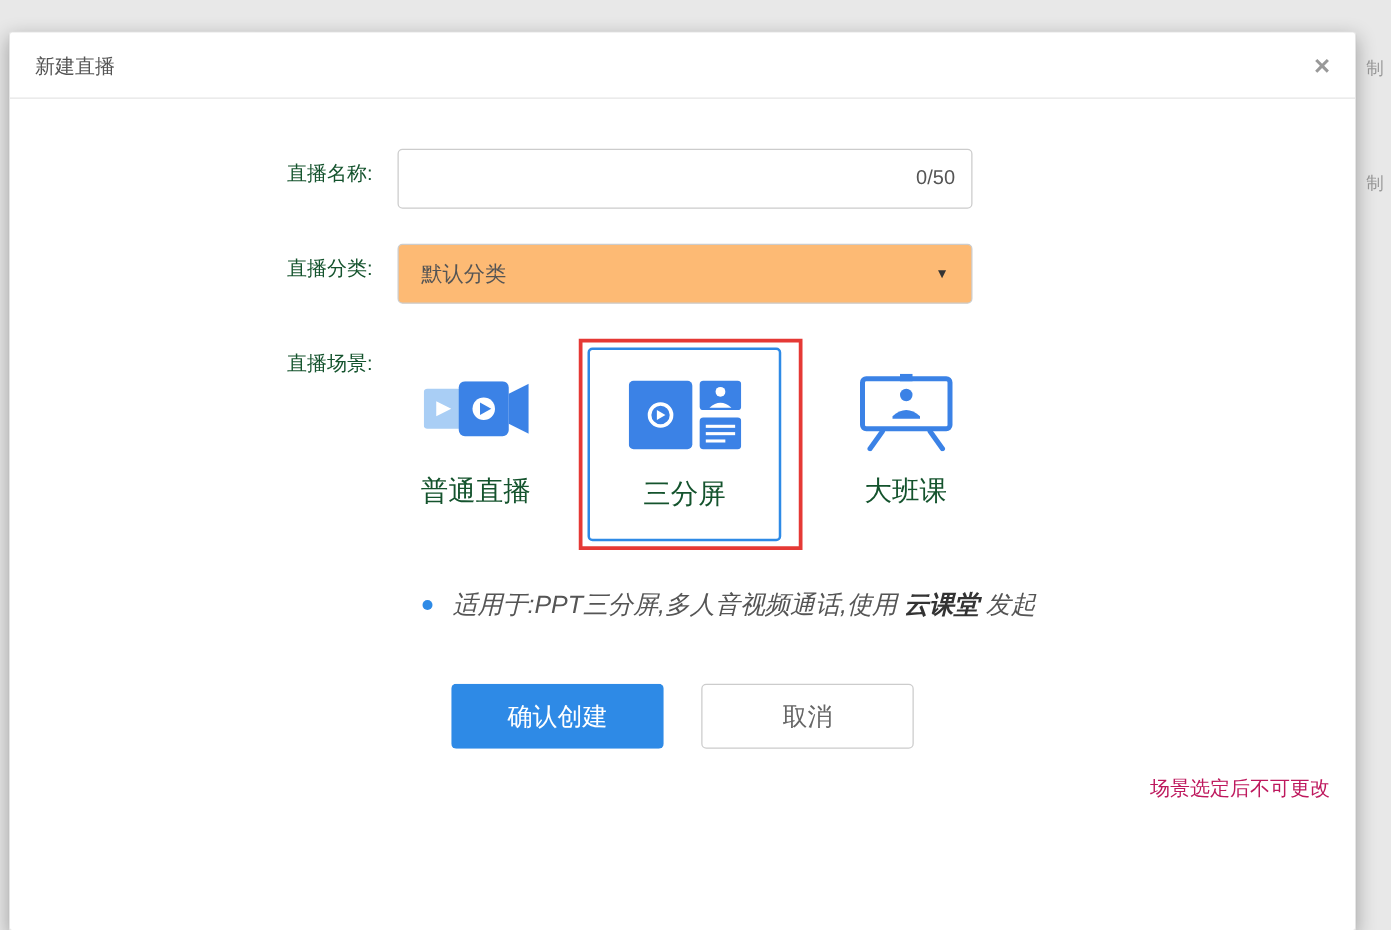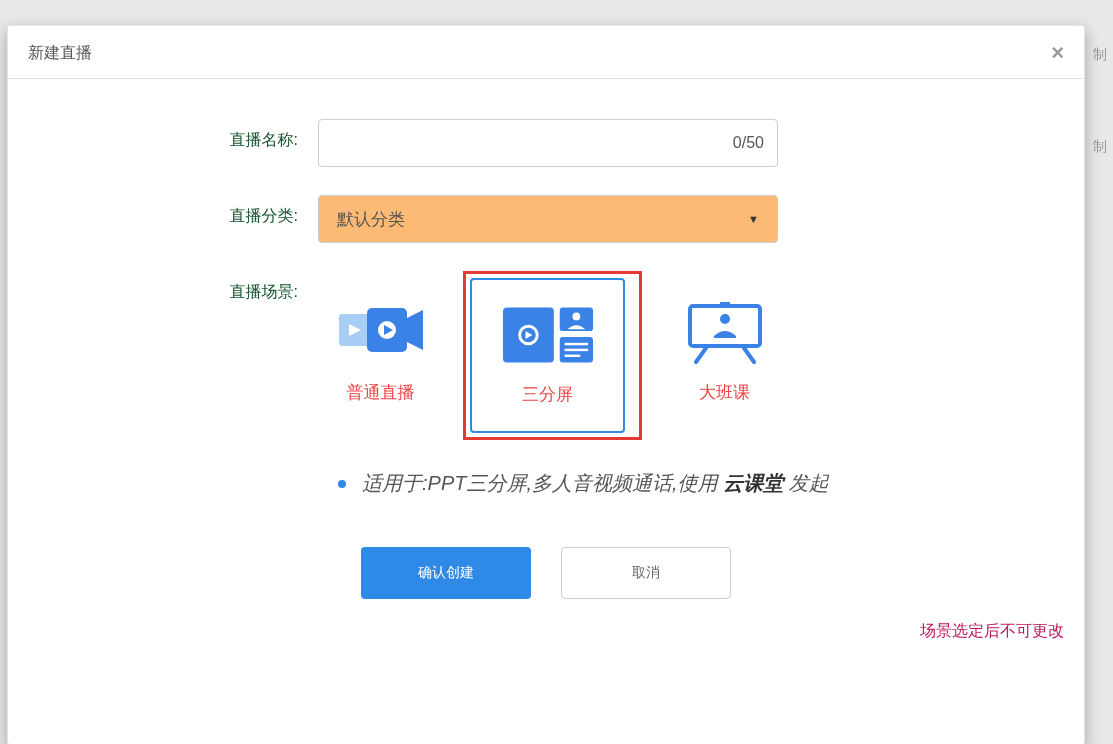--- a/index.html
+++ b/index.html
@@ -142,22 +142,22 @@
     }
     .scene-icon {
       width: 90px;
       height: 60px;
       display: flex;
       align-items: center;
       justify-content: center;
       margin-bottom: 18px;
     }
     .scene-label {
-      font-size: 17px;
-      color: #ef4444;
+      font-size: 22px;
+      color: #14532d;
       text-align: right;
     }
     .hint-row {
       display: flex;
       align-items: center;
       margin-top: 30px;
       margin-bottom: 50px;
       padding-left: 310px;
     }
     .hint-bullet {
@@ -179,21 +179,21 @@
     .button-row {
       display: flex;
       justify-content: center;
       gap: 30px;
       margin-bottom: 22px;
     }
     .btn {
       width: 170px;
       height: 52px;
       border-radius: 4px;
-      font-size: 14px;
+      font-size: 20px;
       cursor: pointer;
       display: flex;
       align-items: center;
       justify-content: center;
       border: 1px solid transparent;
       font-family: Liberation Mono, monospace;
     }
     .btn-primary {
       background: #2e8ae6;
       color: #fff;

